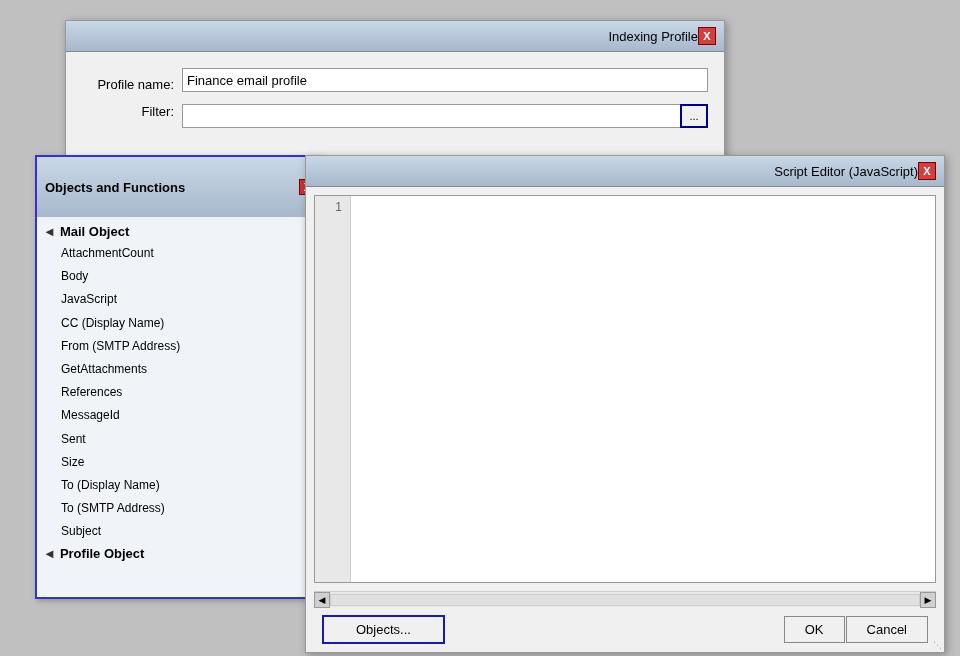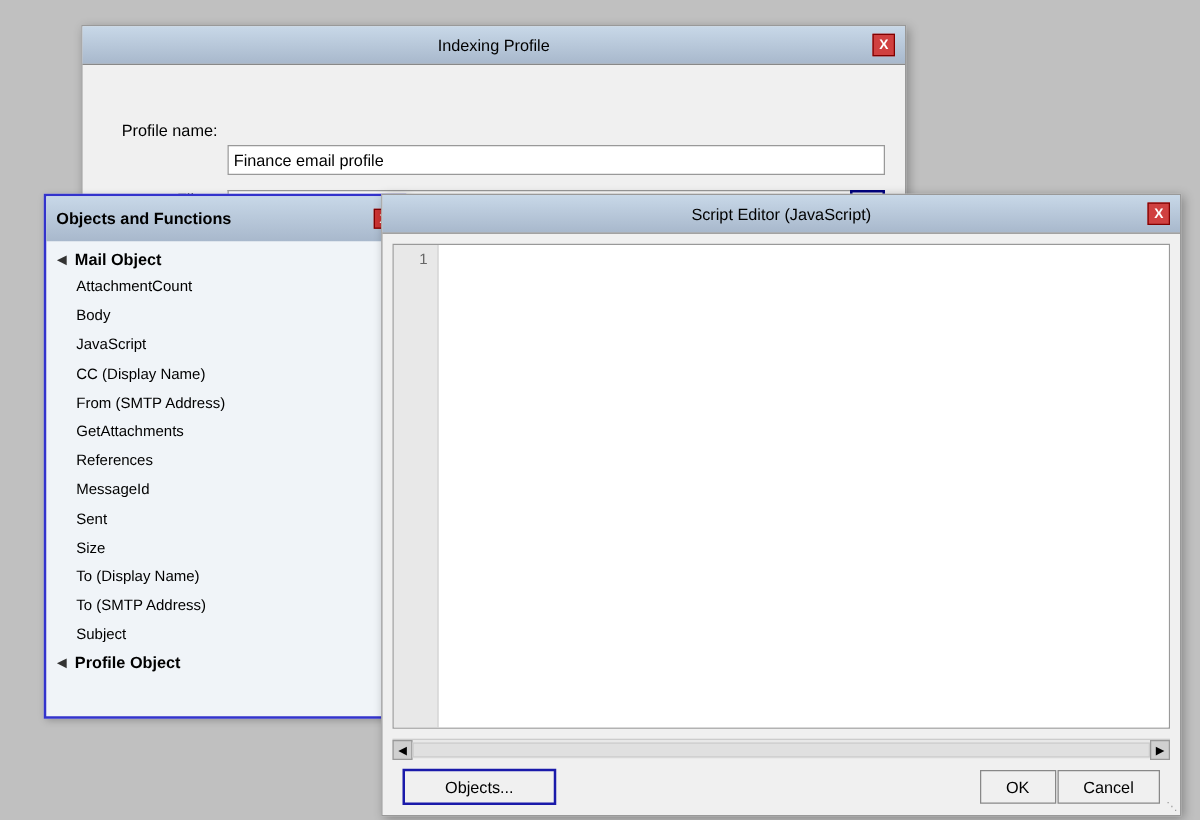--- a/index.html
+++ b/index.html
@@ -29,57 +29,56 @@
       display: flex;
       align-items: center;
       justify-content: space-between;
       border-bottom: 1px solid #888;
     }
     .dialog-title {
       font-size: 13px;
       font-weight: normal;
       color: #000;
       flex: 1;
-      text-align: center;
+      text-align: right;
     }
     .close-btn {
       width: 18px;
       height: 18px;
       background: #d04040;
       border: 1px solid #800000;
       display: flex;
       align-items: center;
       justify-content: center;
       font-size: 11px;
       font-weight: bold;
       color: white;
       cursor: pointer;
     }
     .dialog-body {
       padding: 16px;
     }
     .form-row {
       display: flex;
-      align-items: center;
+      align-items: flex-end;
       margin-bottom: 12px;
     }
     .form-label {
       width: 100px;
       text-align: right;
       padding-right: 8px;
       color: #000;
     }
     .form-input {
       flex: 1;
       height: 24px;
       border: 1px solid #999;
       background: white;
       padding: 2px 4px;
       font-size: 13px;
-      margin-top: 48px;
     }
     .filter-row {
       display: flex;
       align-items: flex-start;
       margin-bottom: 12px;
     }
     .filter-input-wrap {
       flex: 1;
       display: flex;
       align-items: center;
@@ -125,23 +124,23 @@
       position: absolute;
       top: 155px;
       left: 35px;
       width: 290px;
       background: #f0f4f8;
       border: 2px solid #3333cc;
       box-shadow: 2px 2px 6px rgba(0,0,0,0.25);
     }
     .objects-titlebar {
       background: linear-gradient(to bottom, #c8d8e8, #a8b8cc);
-      padding: 10px 8px;
-      display: flex;
-      align-items: flex-start;
+      padding: 22px 8px;
+      display: flex;
+      align-items: flex-end;
       justify-content: space-between;
     }
     .objects-title {
       font-size: 13px;
       font-weight: bold;
       color: #000;
     }
     .objects-close-btn {
       width: 16px;
       height: 16px;

